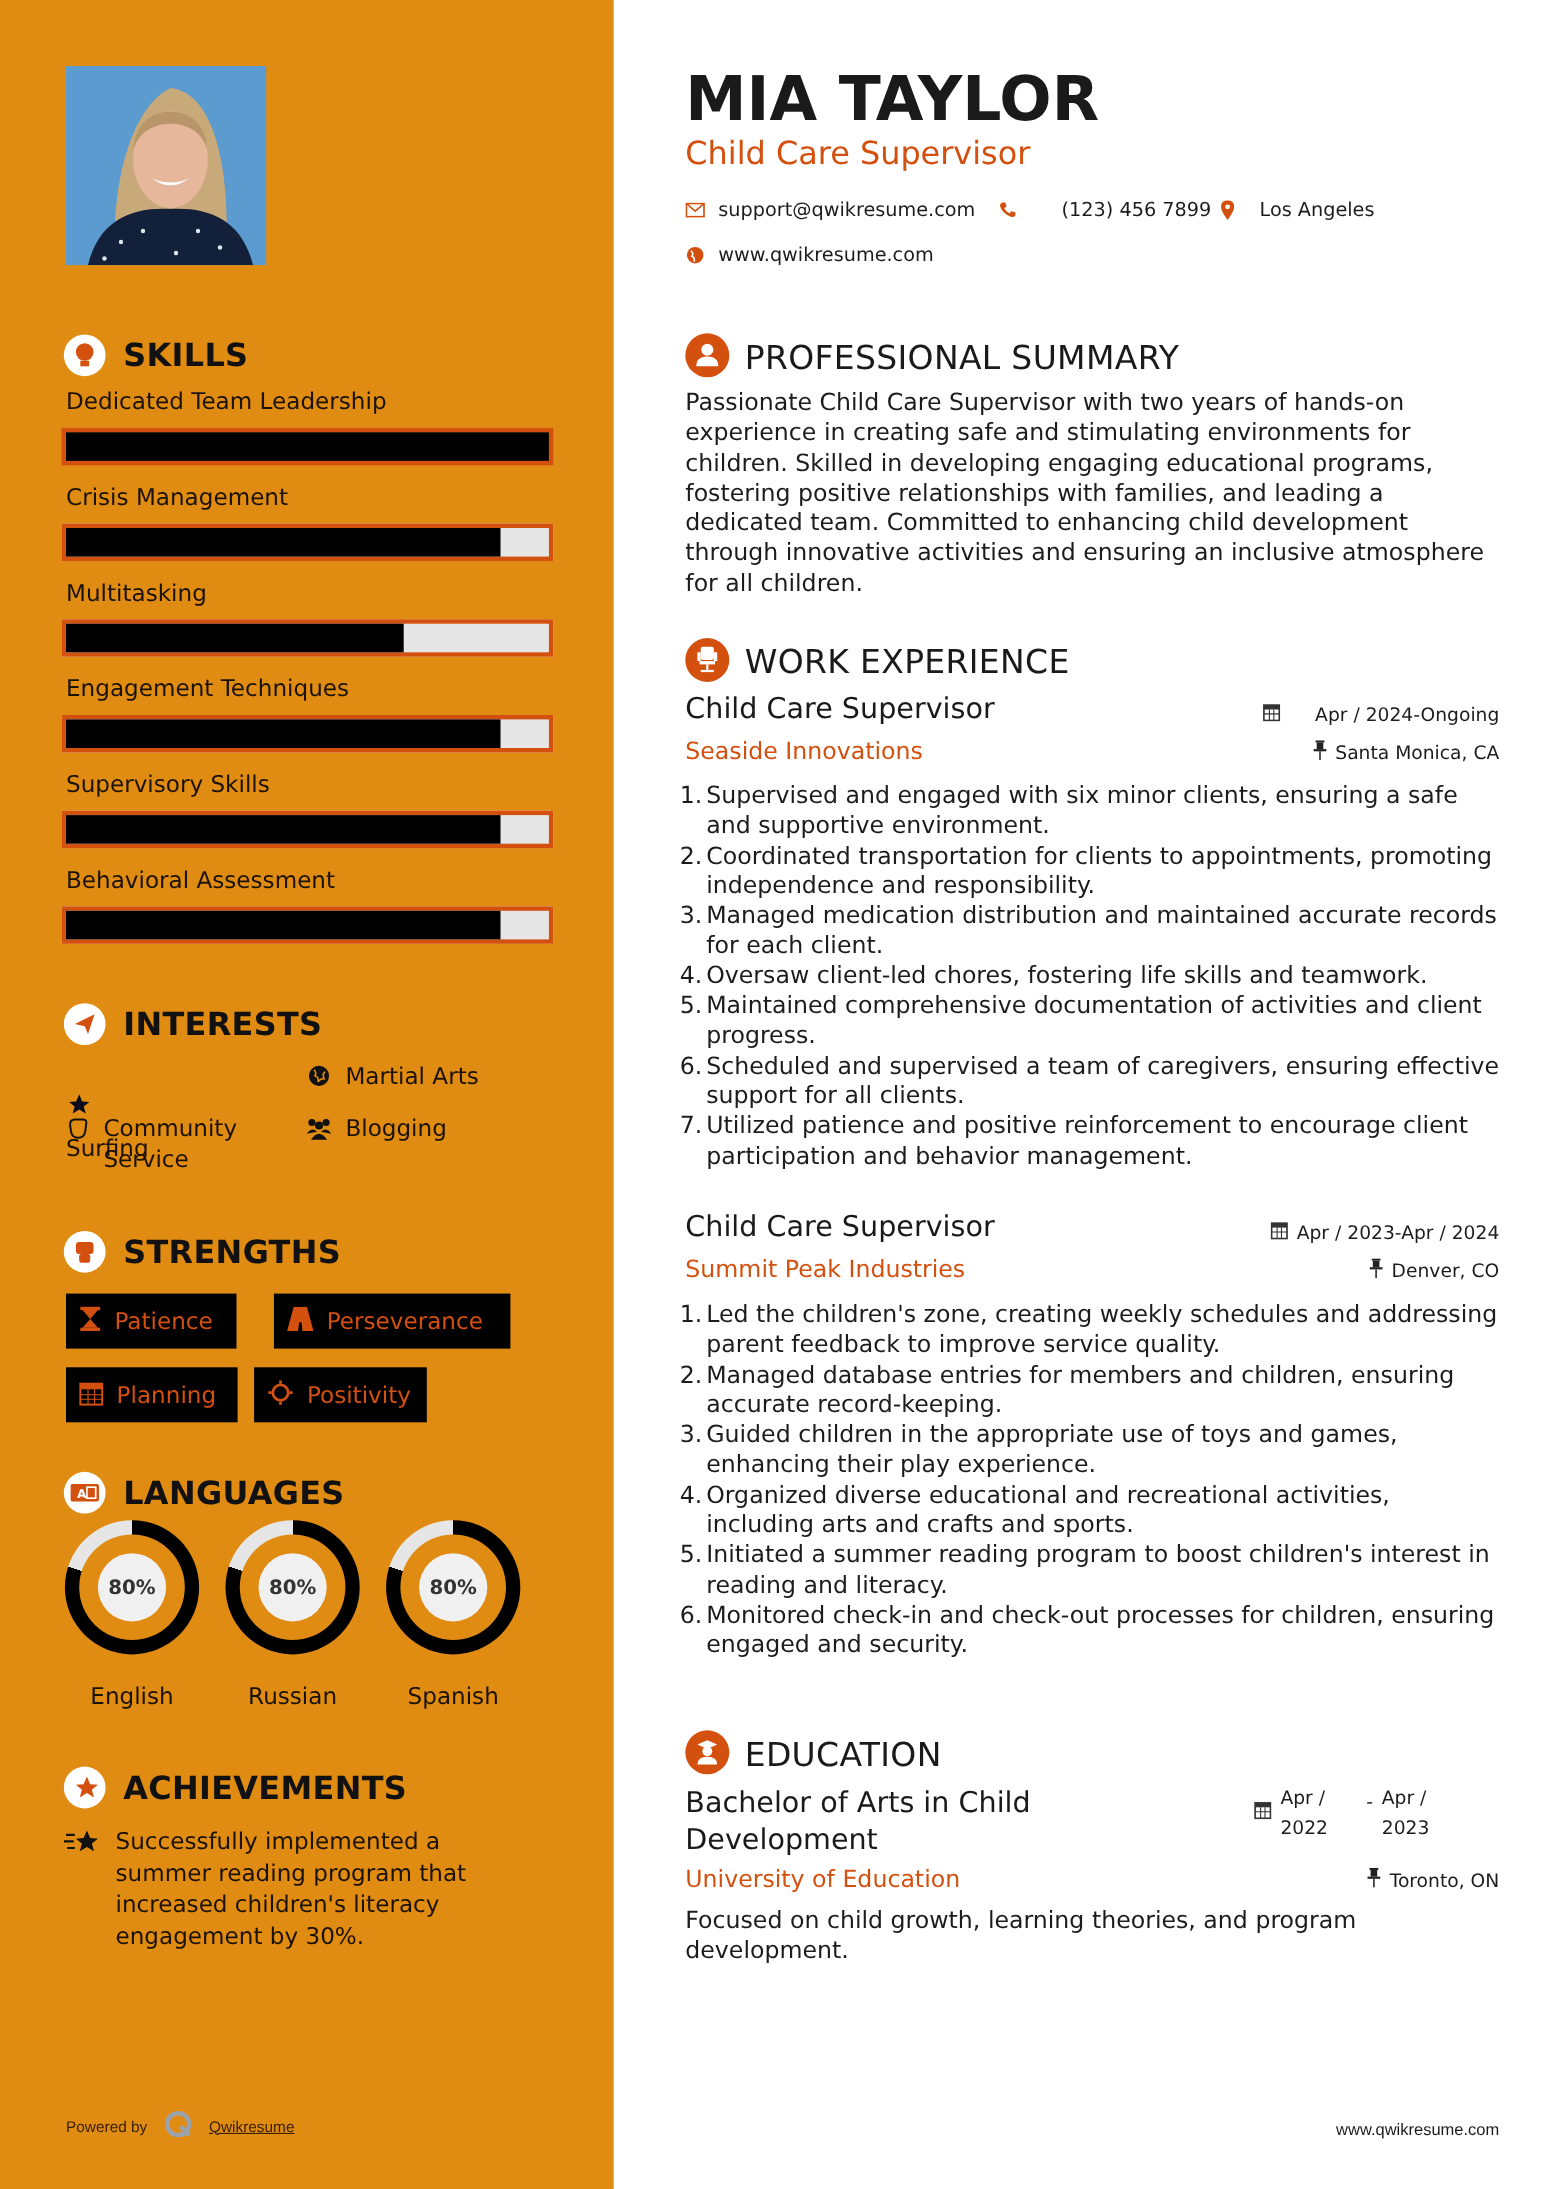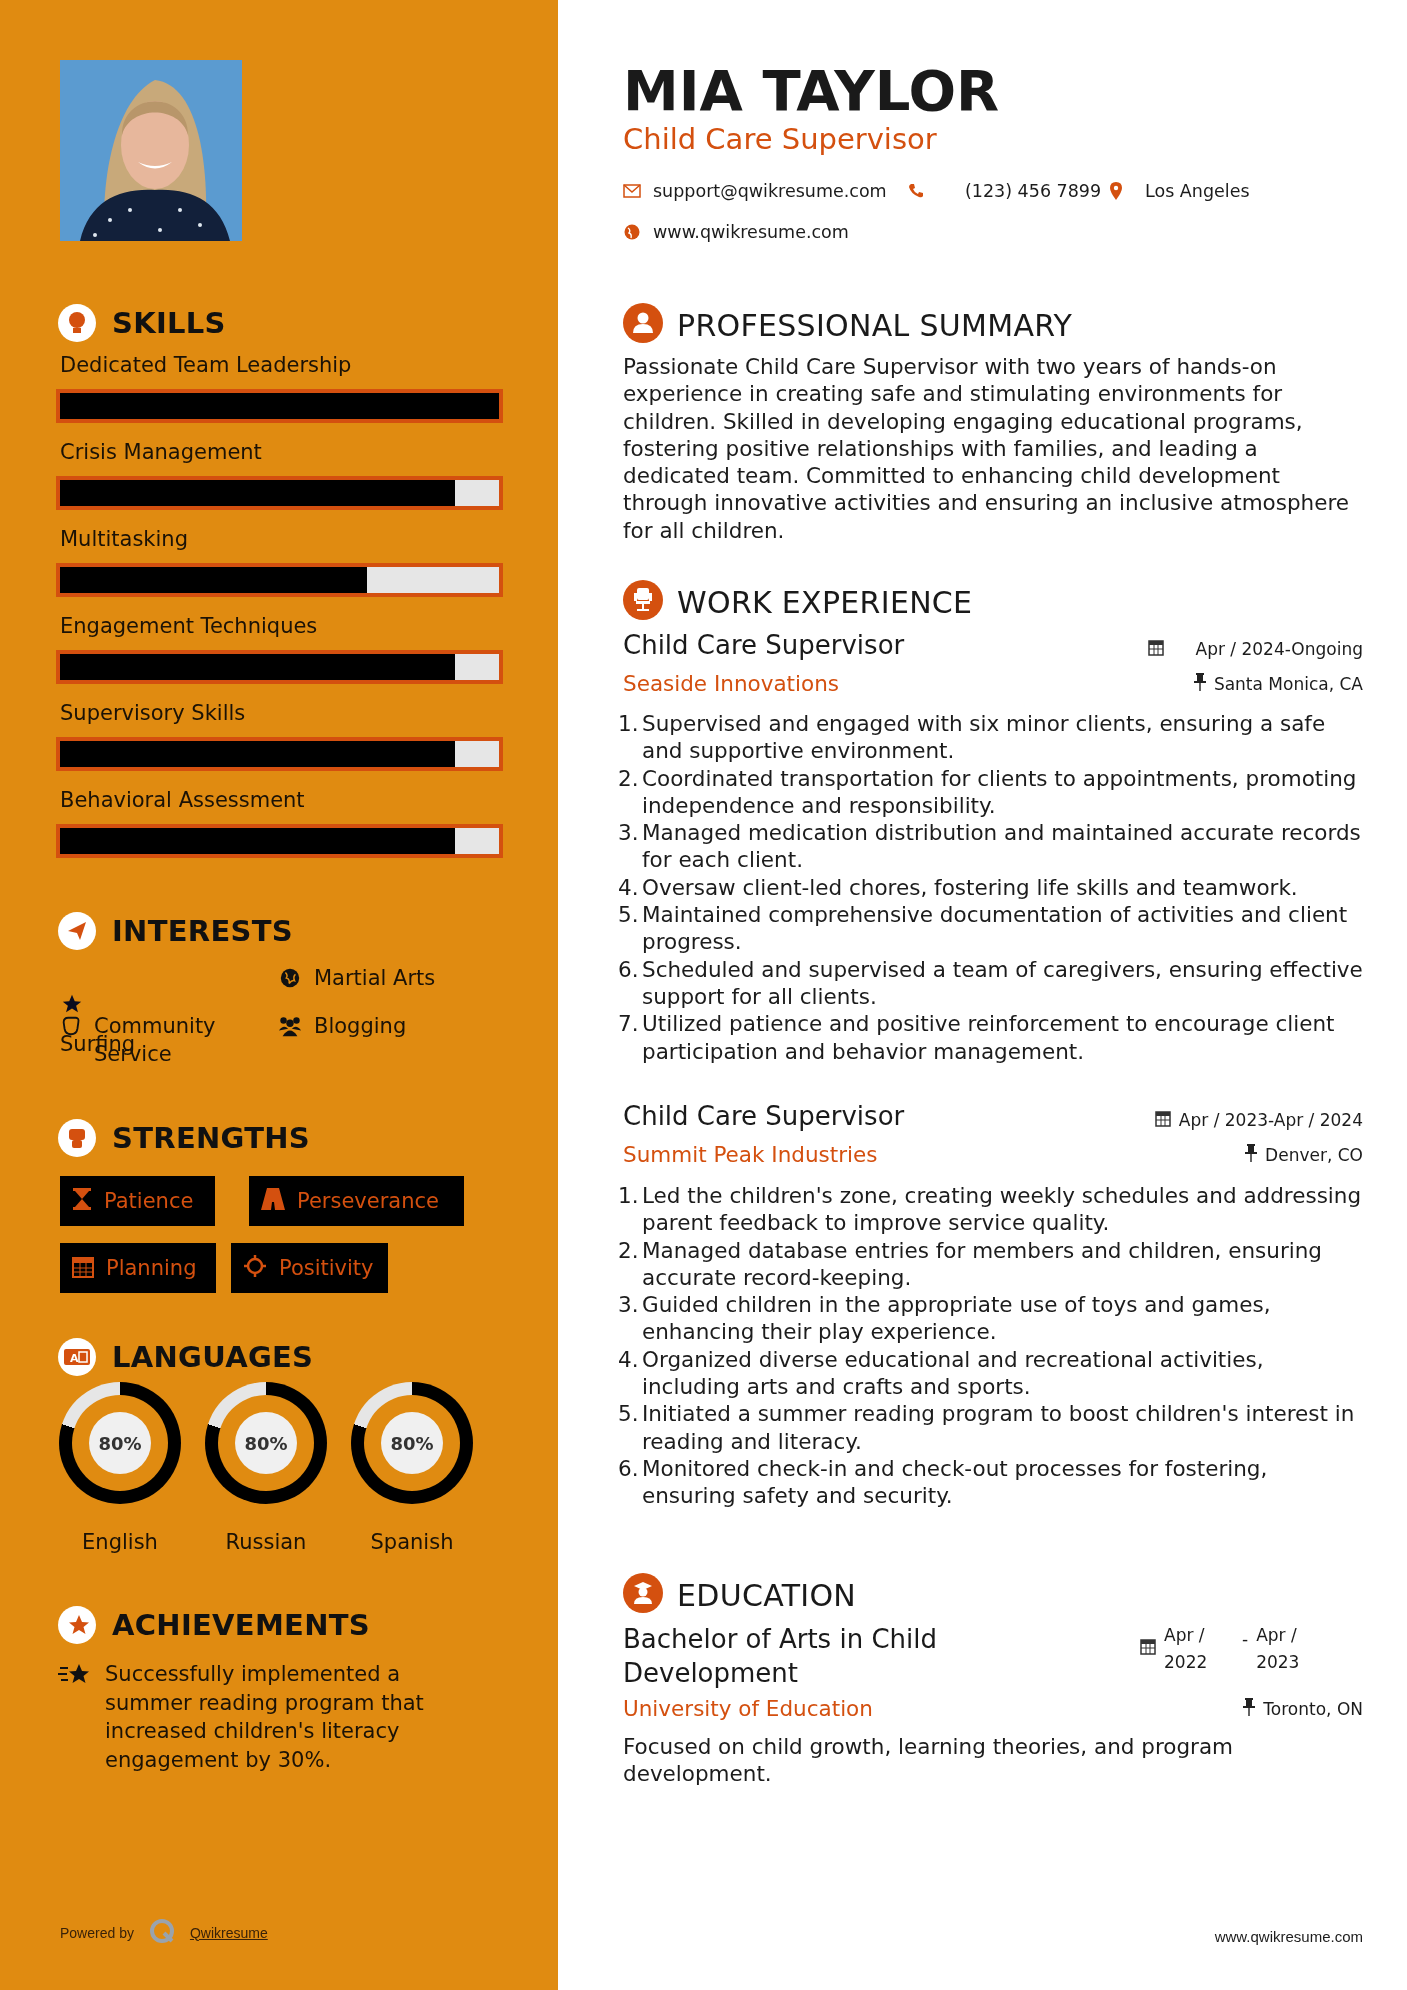--- a/index.html
+++ b/index.html
@@ -434,21 +434,21 @@
   <li>
       <span class="num">4.</span>
       <span>Organized diverse educational and recreational activities, including arts and crafts and sports.</span>
     </li>
   <li>
       <span class="num">5.</span>
       <span>Initiated a summer reading program to boost children's interest in reading and literacy.</span>
     </li>
   <li>
       <span class="num">6.</span>
-      <span>Monitored check-in and check-out processes for fostering, ensuring safety and security.</span>
+      <span>Monitored check-in and check-out processes for children, ensuring engaged and security.</span>
     </li>
 </ol>
 
 <div class="m-head" style="top:1573px;">
   <span class="circle">
       <svg width="22" height="24" viewBox="0 0 22 24">
         <path d="M2 5 L11 1 L20 5 L11 9 Z" fill="#fff"></path>
         <circle cx="11" cy="11" r="4.5" fill="#fff"></circle>
         <path d="M2 23 Q2 16 11 16 Q20 16 20 23 Z" fill="#fff"></path>
       </svg>

